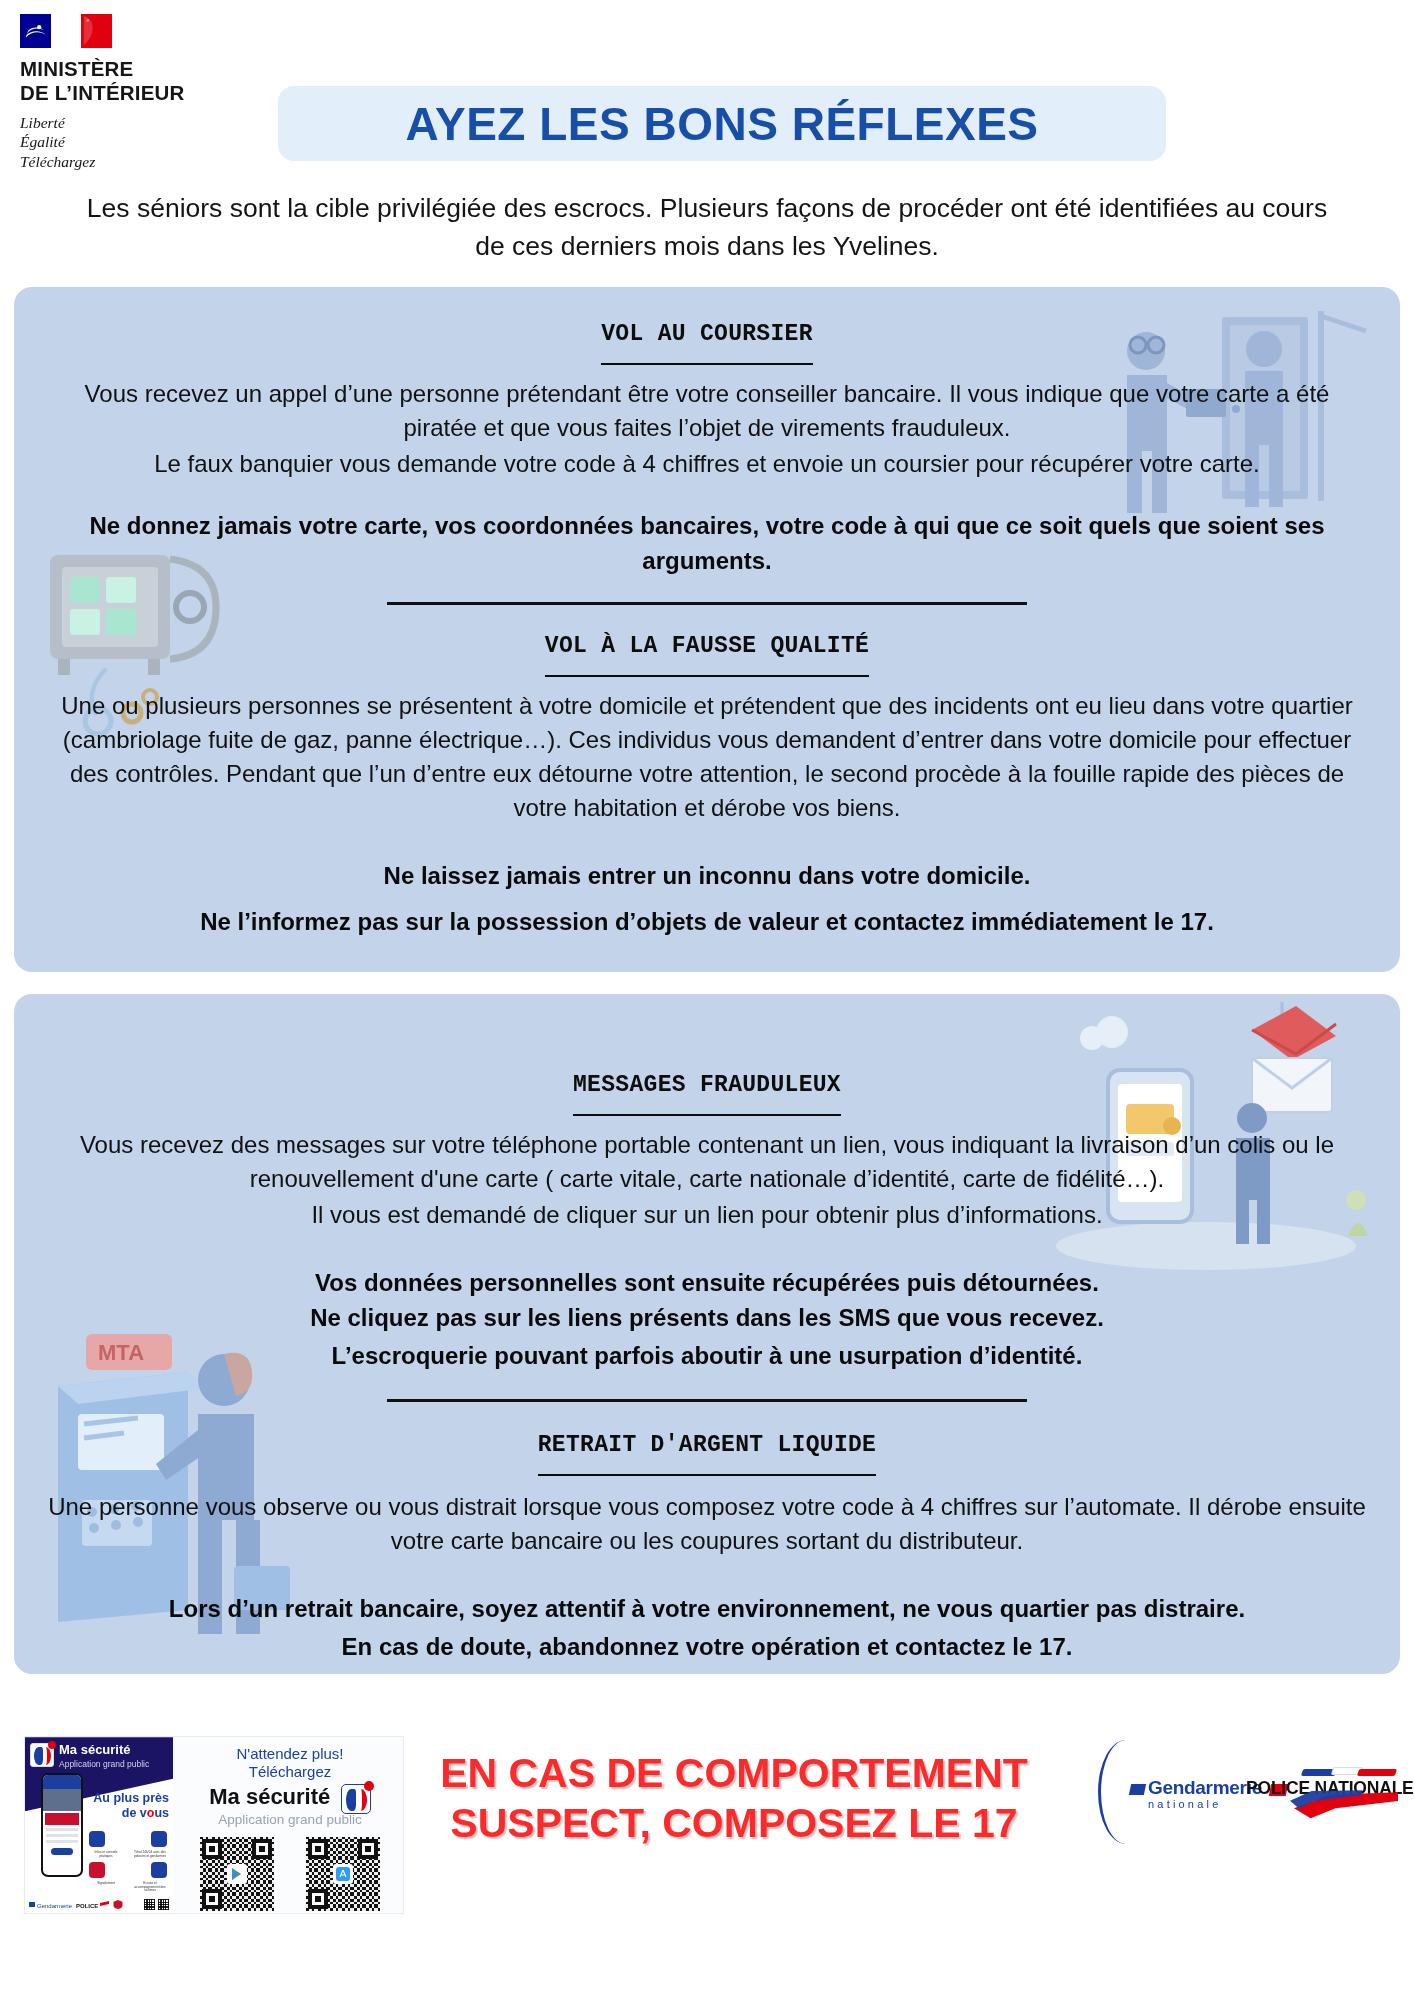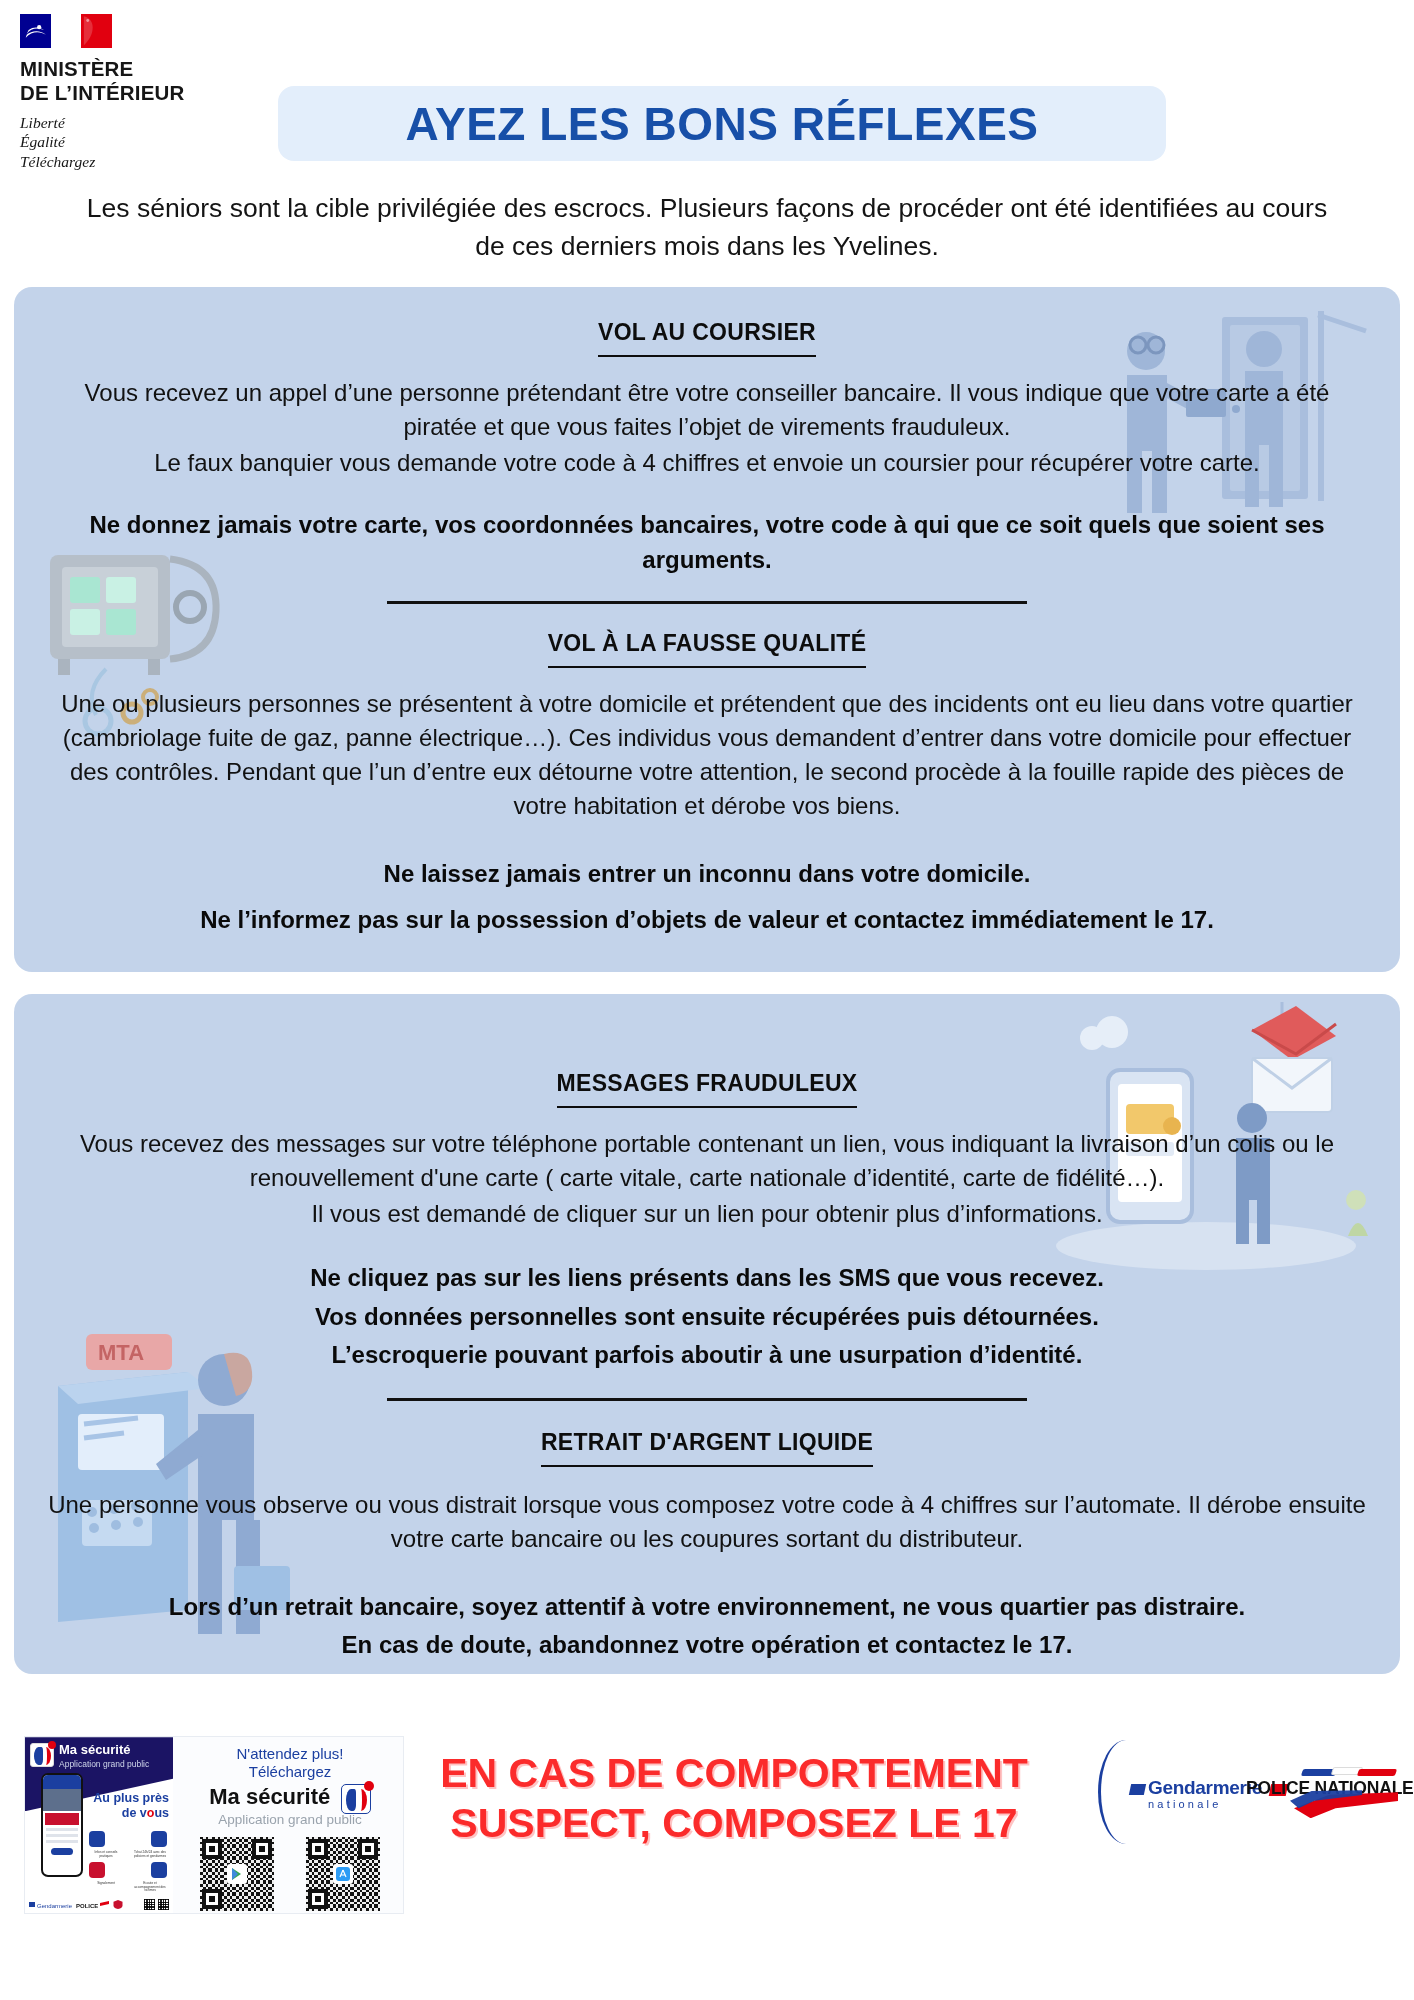--- a/index.html
+++ b/index.html
@@ -110,21 +110,22 @@
   .sec-title {
     text-align: center;
     font-size: 23px;
     font-weight: bold;
     letter-spacing: 0.3px;
     color: #0d0d0d;
     margin: 0;
   }
   .sec-title span {
     border-bottom: 2.5px solid #0d0d0d;
-    padding-bottom: 10px;
+    padding-bottom: 16px;
+    font-family: Liberation Mono, monospace;
   }
 
   .body-text {
     text-align: center;
     font-size: 24px;
     line-height: 1.42;
     color: #111;
     margin: 0 auto;
     width: 1320px;
   }
@@ -488,22 +489,22 @@
 
   <div class="panel-inner">
     <div style="height:72px"></div>
     <h2 class="sec-title">
       <span>MESSAGES FRAUDULEUX </span>
     </h2>
     <div style="height:30px"></div>
     <p class="body-text">Vous recevez des messages sur votre téléphone portable contenant un lien, vous indiquant la livraison d’un colis ou le renouvellement d'une carte ( carte vitale, carte nationale d’identité, carte de fidélité…).</p>
     <p class="body-text" style="margin-top:2px">Il vous est demandé de cliquer sur un lien pour obtenir plus d’informations.</p>
     <div style="height:30px"></div>
+    <p class="bold-text" style="margin-top:4px">Vos données personnelles sont ensuite récupérées puis détournées.</p>
     <p class="bold-text">Ne cliquez pas sur les liens présents dans les SMS que vous recevez.</p>
-    <p class="bold-text" style="margin-top:4px">Vos données personnelles sont ensuite récupérées puis détournées.</p>
     <p class="bold-text" style="margin-top:4px">L’escroquerie pouvant parfois aboutir à une usurpation d’identité.</p>
     <div style="height:26px"></div>
     <div class="divider"></div>
     <div style="height:28px"></div>
     <h2 class="sec-title">
       <span>RETRAIT D'ARGENT LIQUIDE</span>
     </h2>
     <div style="height:32px"></div>
     <p class="body-text">Une personne vous observe ou vous distrait lorsque vous composez votre code à 4 chiffres sur l’automate. Il dérobe ensuite votre carte bancaire ou les coupures sortant du distributeur.</p>
     <div style="height:34px"></div>

